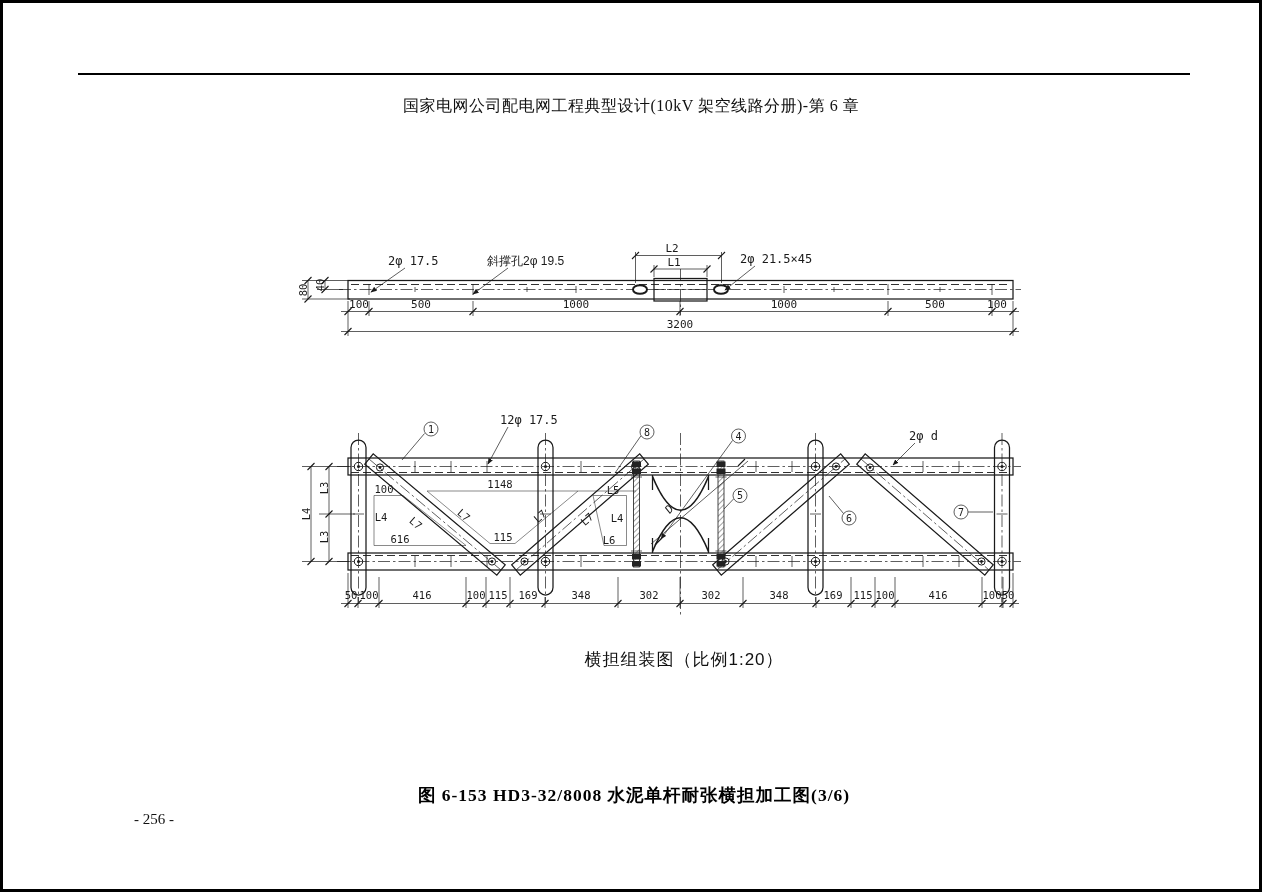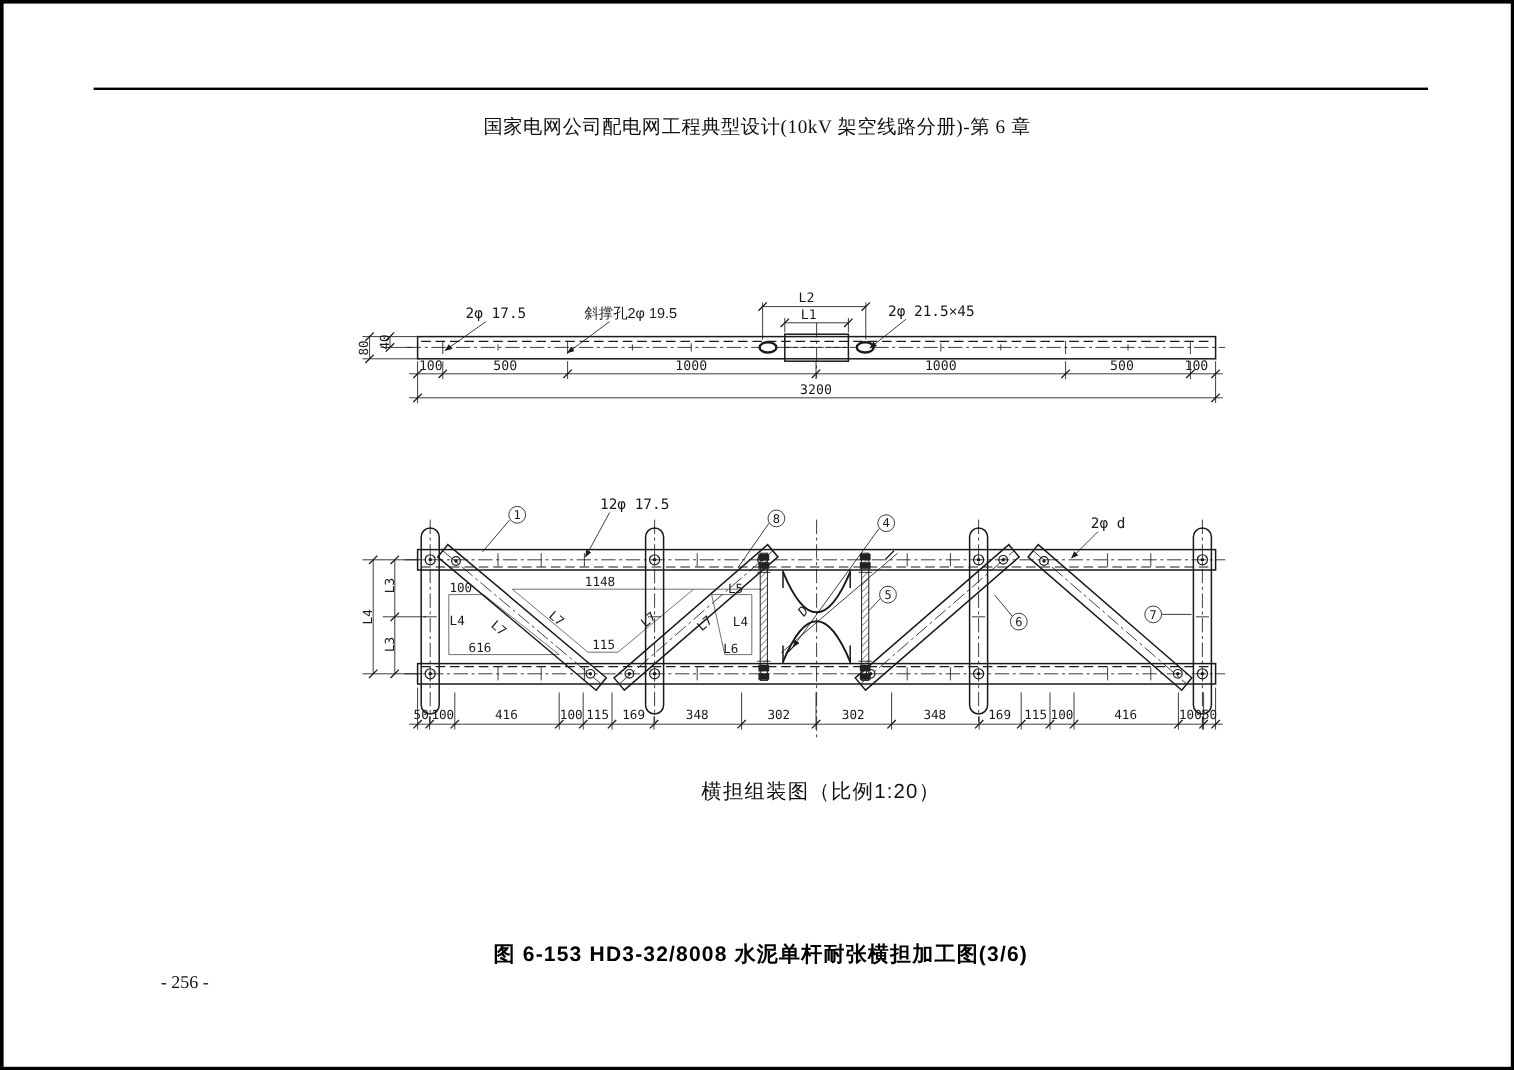--- a/index.html
+++ b/index.html
@@ -12,21 +12,21 @@
     position:absolute;top:46px;left:0;width:100%;text-align:center;
     font-family:"Liberation Serif",serif;font-size:16px;letter-spacing:.5px;color:#111;margin-top:47px;
   }
   .header-rule{position:absolute;top:70px;left:75px;width:1112px;height:2px;background:#000;}
   .assembly-caption{
     position:absolute;top:645px;left:481px;width:400px;text-align:center;
     font-size:17px;letter-spacing:1px;color:#111;
   }
   .figure-caption{
     position:absolute;top:780px;left:131px;width:1000px;text-align:center;
-    font-size:17.5px;font-weight:bold;letter-spacing:1px;color:#000;
+    font-size:17.5px;font-weight:bold;letter-spacing:1px;color:#000;font-family:Liberation Serif, serif;
   }
   .page-number{
     position:absolute;top:808px;left:131px;width:1000px;text-align:left;
     font-family:"Liberation Serif",serif;font-size:15px;color:#111;
   }
   svg text{fill:#1a1a1a;font-family:"DejaVu Sans Mono","Liberation Sans",monospace;}
   svg text.cjk{font-family:"Liberation Sans",sans-serif;}
   .thin{stroke:#1a1a1a;stroke-width:.7;fill:none;}
   .med{stroke:#1a1a1a;stroke-width:1.25;fill:none;}
   .xthin{stroke:#3a3a3a;stroke-width:.6;fill:none;}

